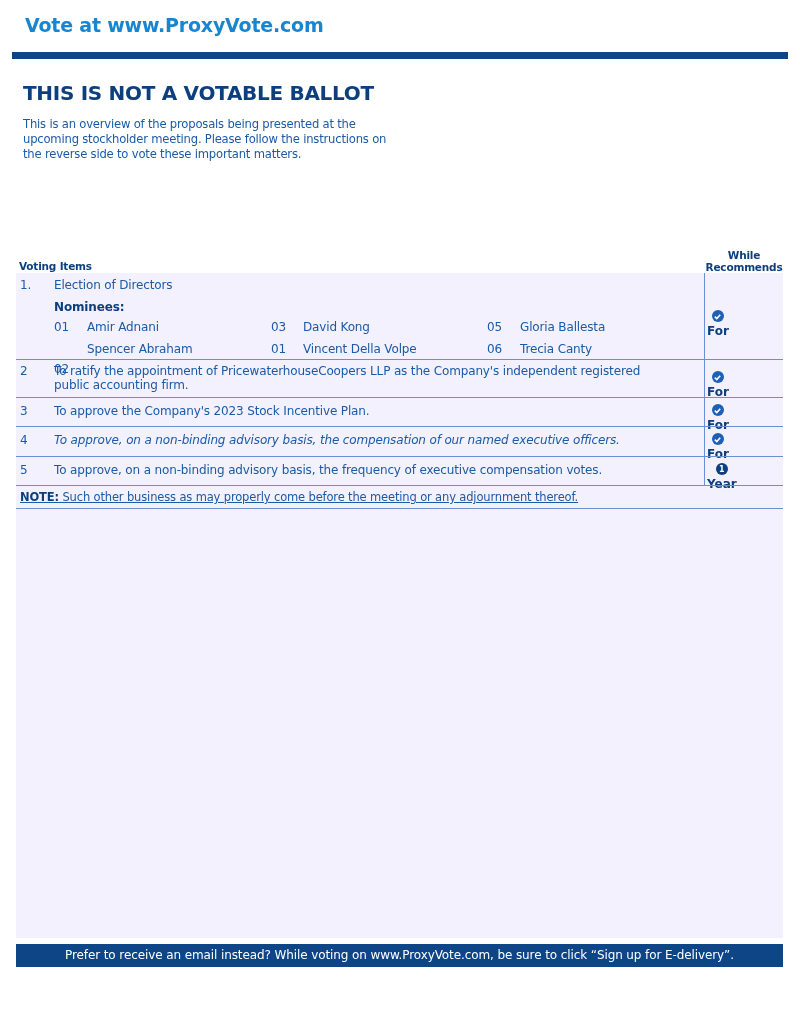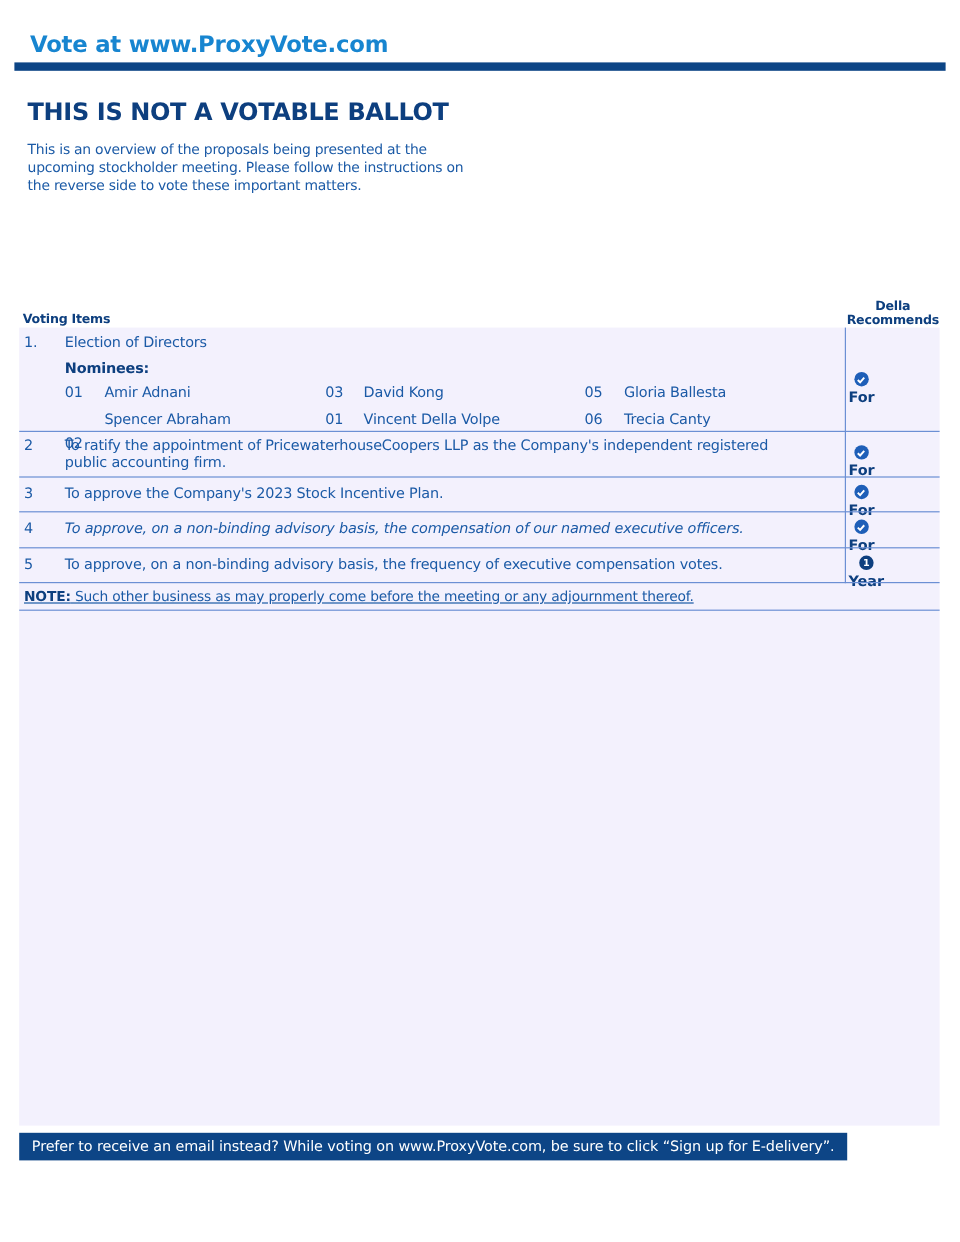--- a/index.html
+++ b/index.html
@@ -1,18 +1,18 @@
 <!DOCTYPE html>
 <html><head>
 <meta charset="utf-8">
 <style>
   html, body { margin:0; padding:0; background:#ffffff; }
   body { width:800px; height:1035px; position:relative; overflow:hidden;
          font-family:"DejaVu Sans", "Liberation Sans", sans-serif; color:#1b5aa6; }
-  .vote-url { position:absolute; left:25px; top:14px; font-size:19px; font-weight:bold; color:#1785d0; letter-spacing:-0.2px;margin-top:12px; }
+  .vote-url { position:absolute; left:25px; top:14px; font-size:19px; font-weight:bold; color:#1785d0; letter-spacing:-0.2px; }
   .top-rule { position:absolute; left:12px; top:52px; width:776px; height:7px; background:#0d4586; }
   .title { position:absolute; left:23px; top:81px; font-size:20px; font-weight:bold; color:#0d3f7f; letter-spacing:-0.3px; }
   .intro { position:absolute; left:23px; top:117px; width:380px; font-size:11.6px; line-height:15px; color:#1b5aa6; letter-spacing:-0.2px; }
 
   .hdr-voting { position:absolute; left:19px; top:260px; font-size:10.5px; font-weight:bold; color:#0d3f7f; letter-spacing:-0.2px; }
   .hdr-board { position:absolute; left:704px; top:249px; width:80px; text-align:center; font-size:10.5px; font-weight:bold; color:#0d3f7f; line-height:12px; letter-spacing:-0.2px; }
 
   .panel { position:absolute; left:16px; top:273px; width:767px; height:665px; background:#f3f1fd; }
   .vline { position:absolute; left:704px; top:273px; width:1px; height:213px; background:#6b8fd4; }
   .hline { position:absolute; left:16px; width:767px; height:1px; background:#6b8fd4; }
@@ -21,33 +21,33 @@
   .num { left:20px; }
   .text { left:54px; }
   .bold { font-weight:bold; color:#0d3f7f; }
   .wrap { white-space:normal; width:620px; line-height:14px; }
 
   .rec { position:absolute; left:707px; font-size:12px; font-weight:bold; color:#0d3f7f; display:flex; align-items:center; gap:2px;flex-direction:column; }
   .rec .ic { width:12px; height:12px; border-radius:50%; background:#1e5fb8; display:inline-flex; align-items:center; justify-content:center; }
   .rec .ic svg { width:9px; height:9px; }
   .rec .ic.num-ic { background:#0d3f7f; color:#fff; font-size:8px; font-weight:bold; }
 
-  .footer-bar { position:absolute; left:16px; top:944px; width:690px; height:23px; background:#0d4586; color:#ffffff; font-size:12px; text-align:center; line-height:23px; letter-spacing:-0.1px; }
+  .footer-bar { position:absolute; left:16px; top:944px; width:767px; height:23px; background:#0d4586; color:#ffffff; font-size:12px; text-align:center; line-height:23px; letter-spacing:-0.1px; }
 </style>
 </head>
 <body>
 
 <div class="vote-url">Vote at www.ProxyVote.com</div>
 <div class="top-rule"></div>
 <div class="title">THIS IS NOT A VOTABLE BALLOT</div>
 <div class="intro">This is an overview of the proposals being presented at the upcoming stockholder meeting. Please follow the instructions on the reverse side to vote these important matters.</div>
 
 <div class="hdr-voting">Voting Items</div>
 <div class="hdr-board">
-  <div>Della</div>
+  <div>While</div>
   <div>Recommends</div>
 </div>
 
 <div class="panel"></div>
 <div class="vline"></div>
 
 <div class="cell num" style="top:278px;">1.</div>
 <div class="cell text" style="top:278px;">Election of Directors</div>
 <div class="cell text bold" style="top:300px;">Nominees:</div>
 

